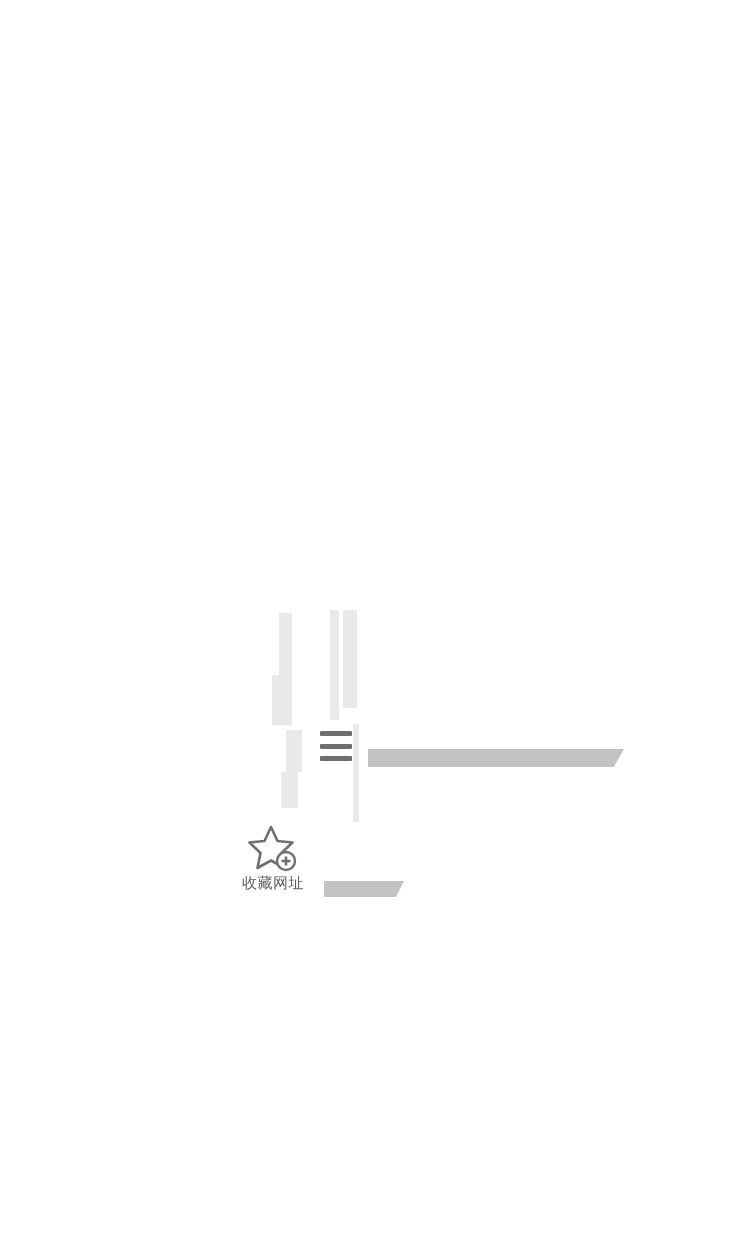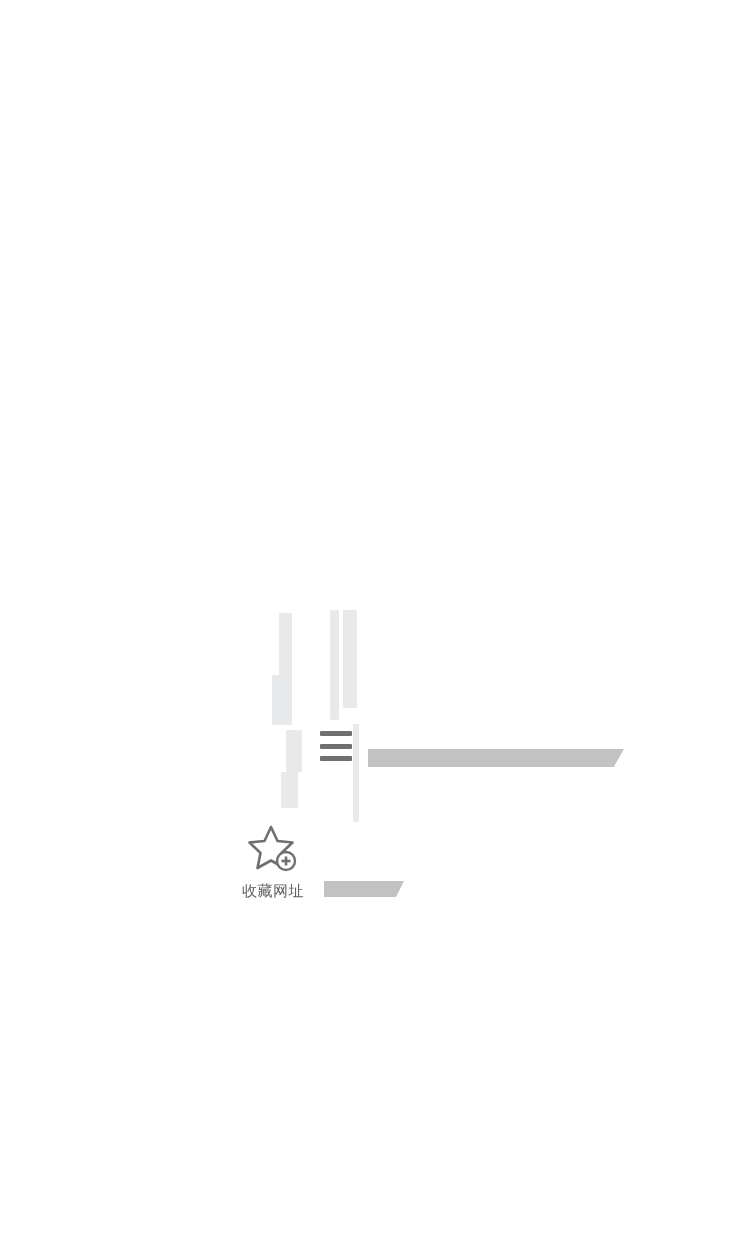--- a/index.html
+++ b/index.html
@@ -76,21 +76,21 @@
     width: 70px;
     text-align: center;
   }
   .fav-icon {
     width: 56px;
     height: 52px;
     margin: 0 auto;
     display: block;
   }
   .fav-label {
-    margin-top: 8px;
+    margin-top: 0;
     font-size: 15px;
     line-height: 18px;
     color: #5e5e5e;
     white-space: nowrap;
     letter-spacing: 0.5px;
   }
 </style>
 </head>
 <body>
 

